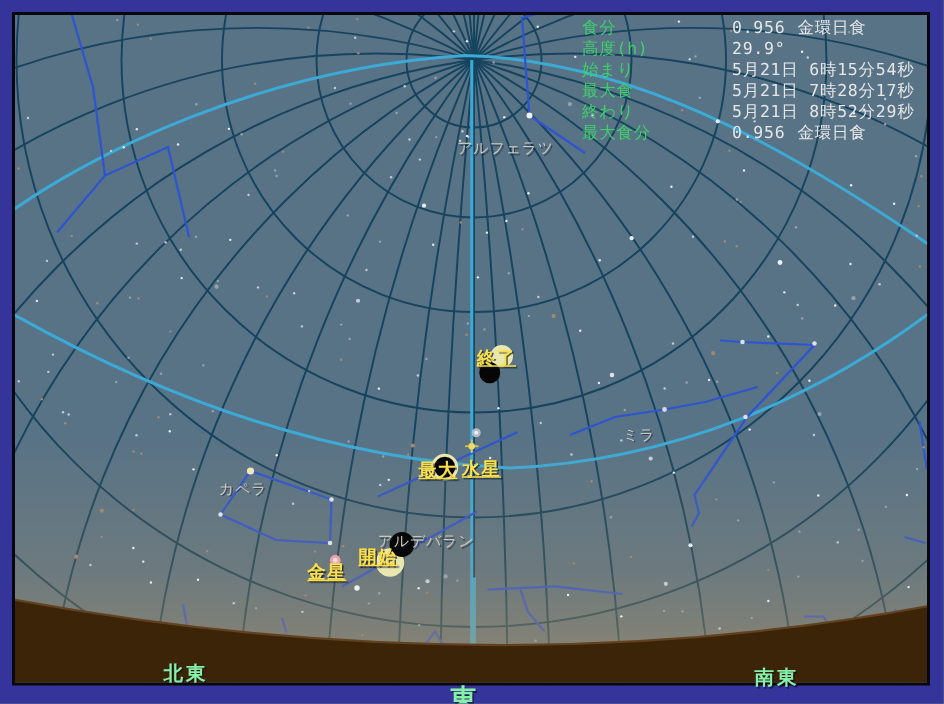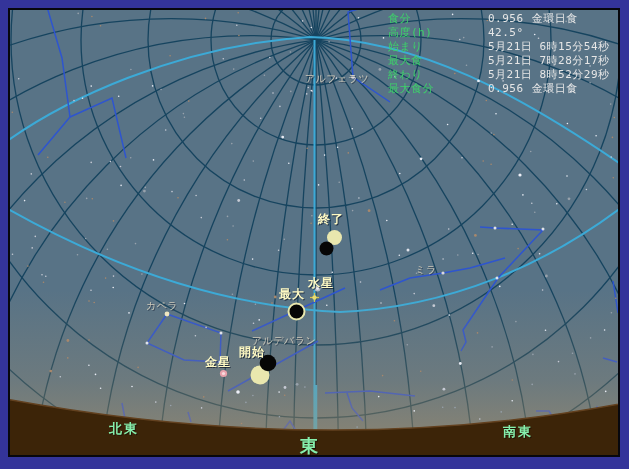--- a/index.html
+++ b/index.html
@@ -7,23 +7,23 @@
     width:629px;height:469px;position:relative;overflow:hidden;
     background:#34349a;
     font-family:"DejaVu Sans Mono","Liberation Mono",monospace;
   }
   #content{
     position:absolute;left:10px;top:10px;width:608px;height:445px;
     background:#587386;outline:2px solid #07070d;
   }
   #chart{position:absolute;left:0;top:0;display:block;}
   #labels{position:absolute;left:0;top:0;width:608px;height:445px;pointer-events:none;}
-  .lbl{position:absolute;transform:translate(-50%,-50%);white-space:nowrap;}
+  .lbl{position:absolute;transform:translate(-50%,-50%);white-space:nowrap;margin-top:20px;}
   .star-lbl{font-size:10px;color:#cdc9ba;text-shadow:1px 1px 0 rgba(20,30,50,.55);letter-spacing:0.5px;}
-  .event-lbl{font-size:12px;font-weight:bold;color:#fef9c3;text-shadow:1px 1px 0 rgba(10,20,40,.7);letter-spacing:1px;}
+  .event-lbl{font-size:12px;font-weight:bold;color:#fde047;text-shadow:1px 1px 0 rgba(10,20,40,.7);letter-spacing:1px;text-decoration:underline;}
   .dir-lbl{font-weight:bold;color:#86efac;text-shadow:1px 1px 0 rgba(0,0,0,.45);letter-spacing:2px;}
   #info{
     position:absolute;left:378px;top:2px;font-size:11px;line-height:14px;
     white-space:nowrap;letter-spacing:0.5px;
   }
   .irow{height:14px;}
   .ilabel{display:inline-block;width:100px;color:#3dd26a;}
   .ival{color:#e6e6e6;}
   .iextra{color:#e6e6e6;margin-left:8px;}
 </style>
@@ -387,30 +387,30 @@
         <path d="M 0,398 Q 330,460 630,402" fill="none" stroke="#63411f" stroke-width="1.5"></path>
       </g>
     </svg>
 
   <div id="labels">
       <div class="lbl star-lbl" style="left: 327px; top: 69px;">アルフェラツ</div>
       <div class="lbl star-lbl" style="left: 416px; top: 260px;">ミラ</div>
       <div class="lbl star-lbl" style="left: 152px; top: 296px; text-align: right;">カペラ</div>
       <div class="lbl star-lbl" style="left: 274px; top: 331px;">アルデバラン</div>
       <div class="lbl event-lbl" style="left: 321px; top: 209px;">終了</div>
-      <div class="lbl event-lbl" style="left: 311px; top: 273px;">水星</div>
+      <div class="lbl event-lbl" style="left: 311px; top: 283px;">水星</div>
       <div class="lbl event-lbl" style="left: 282px; top: 284px;">最大</div>
       <div class="lbl event-lbl" style="left: 242px; top: 342px;">開始</div>
       <div class="lbl event-lbl" style="left: 208px; top: 352px;">金星</div>
       <div class="lbl dir-lbl" style="left: 114px; top: 419px; font-size: 13px;">北東</div>
       <div class="lbl dir-lbl" style="left: 300px; top: 436px; font-size: 18px;">東</div>
       <div class="lbl dir-lbl" style="left: 494px; top: 422px; font-size: 13px; padding-left: 28px;">南東</div>
     </div>
 
   <div id="info">
     <div class="irow"><span class="ilabel">食分</span><span class="ival">0.956</span><span class="iextra">金環日食</span></div>
-    <div class="irow"><span class="ilabel">高度(h)</span><span class="ival">42.5°</span><span class="iextra"></span></div>
+    <div class="irow"><span class="ilabel">高度(h)</span><span class="ival">29.9°</span><span class="iextra"></span></div>
     <div class="irow"><span class="ilabel">始まり</span><span class="ival">5月21日 6時15分54秒</span><span class="iextra"></span></div>
     <div class="irow"><span class="ilabel">最大食</span><span class="ival">5月21日 7時28分17秒</span><span class="iextra"></span></div>
     <div class="irow"><span class="ilabel">終わり</span><span class="ival">5月21日 8時52分29秒</span><span class="iextra"></span></div>
     <div class="irow"><span class="ilabel">最大食分</span><span class="ival">0.956</span><span class="iextra">金環日食</span></div>
   </div>
 </div>
 
 </body></html>

